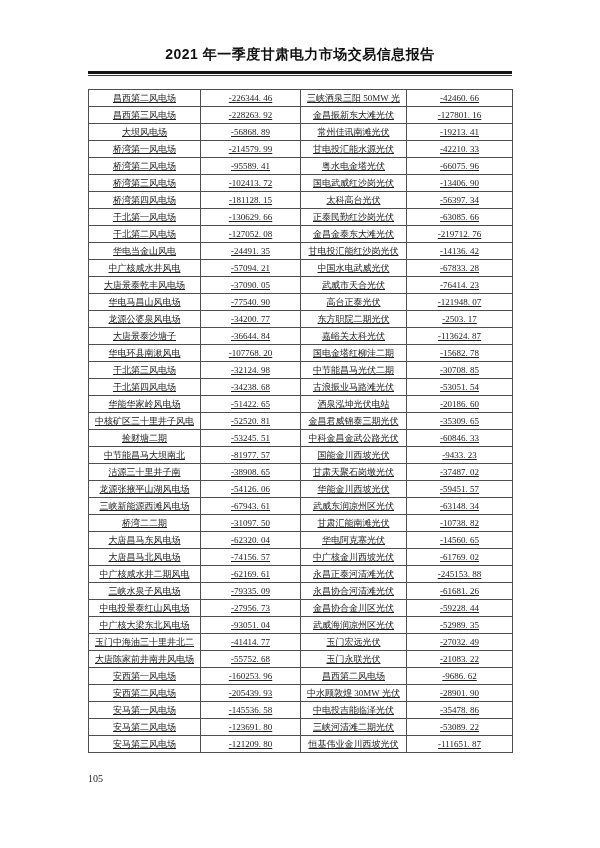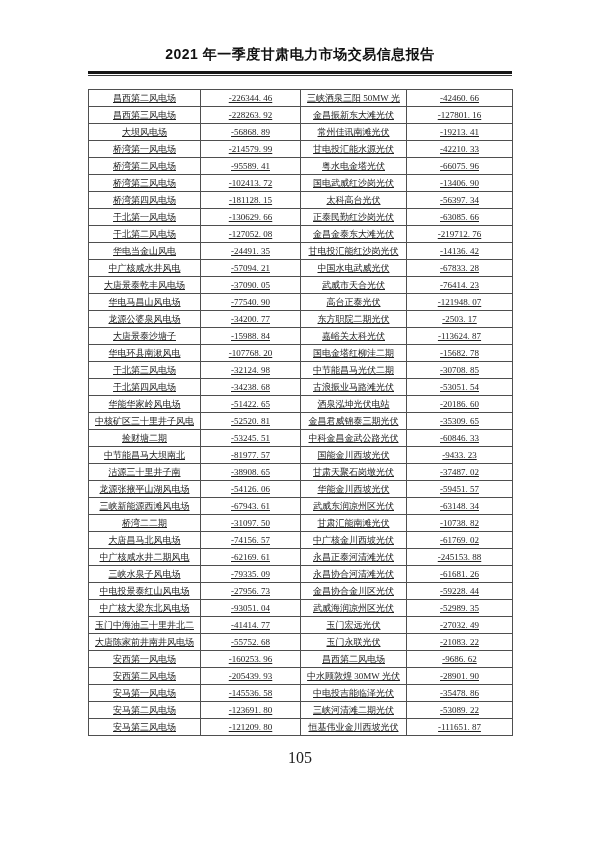--- a/index.html
+++ b/index.html
@@ -54,23 +54,22 @@
     height: 16px;
     line-height: 16px;
     padding: 0 1px;
     font-size: 9px;
     text-align: center;
     white-space: nowrap;
     overflow: hidden;
     color: #1d1d1d;
   }
   .page-number {
-    margin-top: 13px;
-    text-align: center;
-    font-size: 16px;
+    margin-top: 20px;
+    font-size: 10px;
     color: #1d1d1d;
   }
 </style>
 </head>
 <body>
 
 <div class="content">
   <div class="header-title">2021 年一季度甘肃电力市场交易信息报告</div>
   <div class="rule-thick"></div>
   <div class="rule-thin"></div>
@@ -162,21 +161,21 @@
           <td>-121948. 07</td>
         </tr>
         <tr>
           <td>龙源公婆泉风电场</td>
           <td>-34200. 77</td>
           <td>东方职院二期光伏</td>
           <td>-2503. 17</td>
         </tr>
         <tr>
           <td>大唐景泰沙塘子</td>
-          <td>-15988. 84</td>
+          <td>-36644. 84</td>
           <td>嘉峪关太科光伏</td>
           <td>-113624. 87</td>
         </tr>
         <tr>
           <td>华电环县南湫风电</td>
           <td>-107768. 20</td>
           <td>国电金塔红柳洼二期</td>
           <td>-15682. 78</td>
         </tr>
         <tr>
@@ -231,20 +230,26 @@
           <td>三峡新能源西滩风电场</td>
           <td>-67943. 61</td>
           <td>武威东润凉州区光伏</td>
           <td>-63148. 34</td>
         </tr>
         <tr>
           <td>桥湾二二期</td>
           <td>-31097. 50</td>
           <td>甘肃汇能南滩光伏</td>
           <td>-10738. 82</td>
+        </tr>
+        <tr>
+          <td>大唐昌马东风电场</td>
+          <td>-62320. 04</td>
+          <td>华电阿克塞光伏</td>
+          <td>-14560. 65</td>
         </tr>
         <tr>
           <td>大唐昌马北风电场</td>
           <td>-74156. 57</td>
           <td>中广核金川西坡光伏</td>
           <td>-61769. 02</td>
         </tr>
         <tr>
           <td>中广核咸水井二期风电</td>
           <td>-62169. 61</td>

